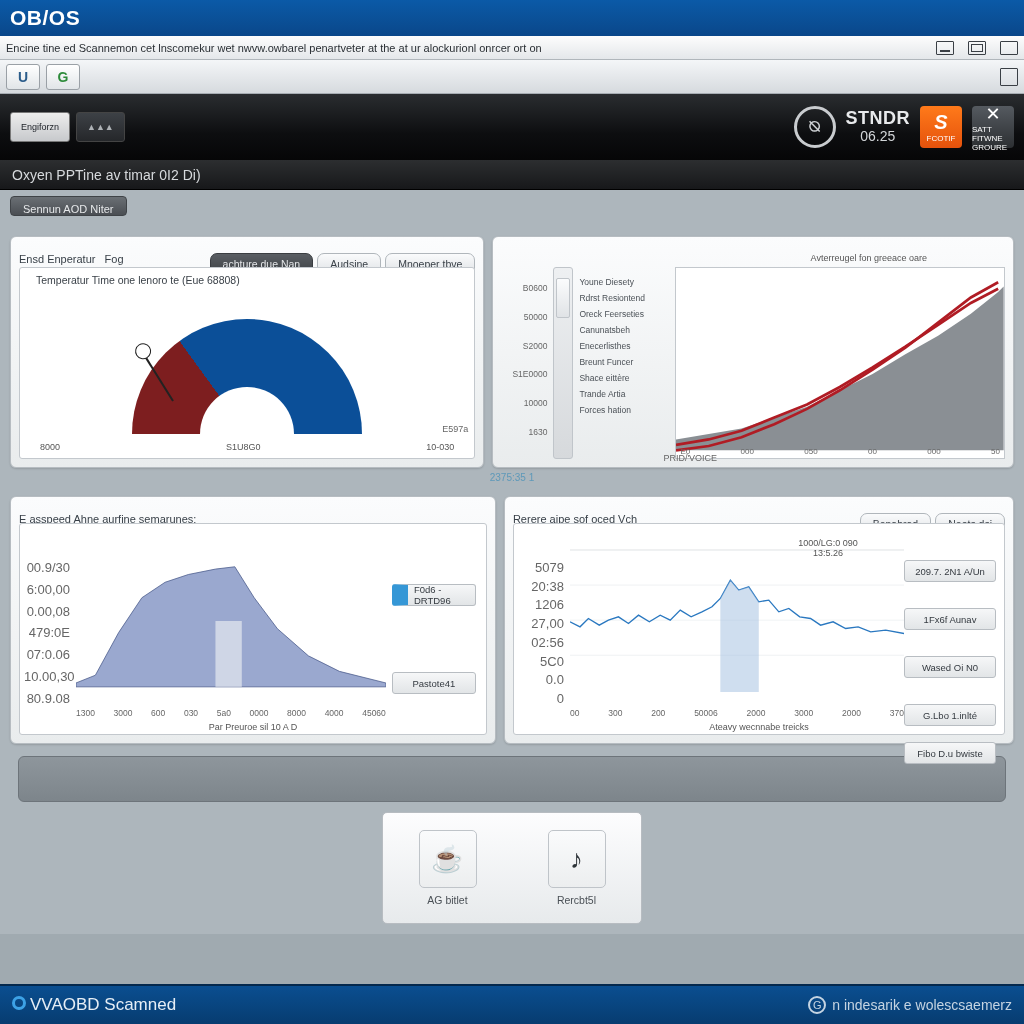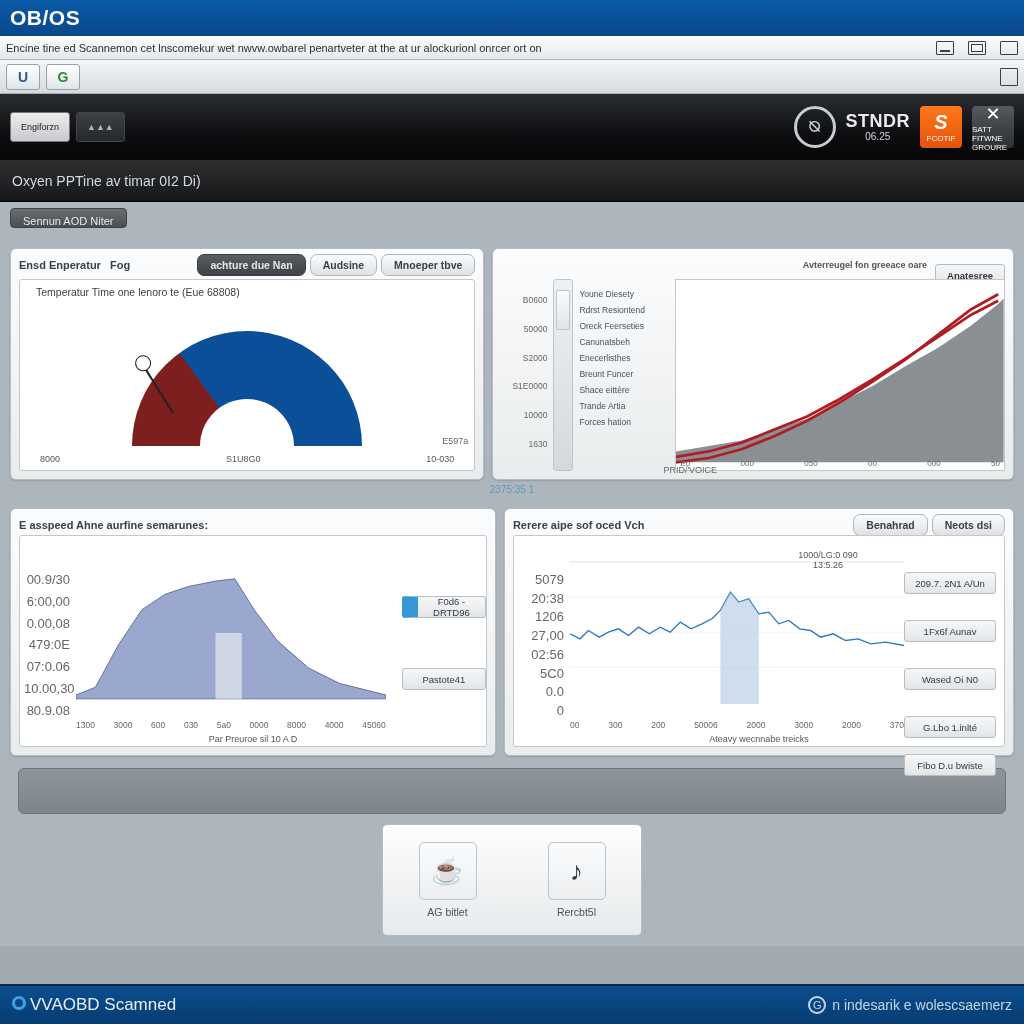--- a/index.html
+++ b/index.html
@@ -24,38 +24,38 @@
 
   
   .blackbar{height:66px;background:linear-gradient(#2a2d30,#0d0e10 60%,#060607);display:flex;align-items:center;justify-content:space-between;padding:0 10px;color:#eaecef;}
   .blackbar-left{display:flex;gap:6px;}
   .bbtn{height:30px;padding:0 10px;border-radius:3px;background:linear-gradient(#ededed,#c7c9cc);border:1px solid #777;font-size:9px;color:#20242a;display:flex;align-items:center;}
   .bbtn.dark{background:linear-gradient(#3d4146,#25272a);color:#aeb2b6;border-color:#444;}
   .blackbar-right{display:flex;align-items:center;gap:10px;}
   .sealicon{width:42px;height:42px;border-radius:50%;border:3px solid #c9cccf;display:flex;align-items:center;justify-content:center;font-size:17px;font-weight:700;color:#cdd0d3;}
   .stndr{text-align:center;line-height:1.1;}
   .stndr .top{font-size:18px;font-weight:700;color:#e8eaec;letter-spacing:.5px;}
-  .stndr .bot{font-size:10px;color:#d3d6d9;}
+  .stndr .bot{font-size:14px;color:#d3d6d9;}
   .sqicon{width:42px;height:42px;border-radius:4px;display:flex;flex-direction:column;align-items:center;justify-content:center;font-size:8px;color:#fff;}
   .sqicon.s{background:linear-gradient(#ff7a1a,#e5520c);}
   .sqicon.s span:first-child{font-size:20px;font-weight:700;font-style:italic;}
   .sqicon.x{background:linear-gradient(#555a60,#2c2f32);}
   .sqicon.x span:first-child{font-size:18px;}
 
-  .subblack{height:42px;background:linear-gradient(#2c2e30,#17181a);color:#d6d9dc;font-size:14px;display:flex;align-items:center;padding:0 12px;border-bottom:1px solid #000;}
+  .subblack{height:30px;background:linear-gradient(#2c2e30,#17181a);color:#d6d9dc;font-size:14px;display:flex;align-items:center;padding:0 12px;border-bottom:1px solid #000;}
 
   
   .chiprow{height:40px;background:#adb6bc;padding:6px 10px;}
   .chip{display:inline-block;height:20px;padding:0 12px;border-radius:4px;background:linear-gradient(#6a6f74,#4a4e53);color:#e6e8ea;font-size:11px;border:1px solid #3f4347;line-height:24px;}
 
   
   .main{padding:6px 10px 10px;background:#adb6bc;}
 
   .panel{background:linear-gradient(#fbfcfd,#e9eced);border:1px solid #b6bcc1;border-radius:6px;box-shadow:0 1px 2px rgba(0,0,0,.15);}
-  .panel-hdr{height:28px;display:flex;align-items:center;justify-content:space-between;padding:16px 8px;font-size:11px;color:#384048;font-weight:bold;}
+  .panel-hdr{height:28px;display:flex;align-items:flex-start;justify-content:space-between;padding:16px 8px;font-size:11px;color:#384048;}
   .tabs{display:flex;gap:4px;}
   .tab{height:22px;padding:0 12px;font-size:10.5px;border-radius:7px;background:linear-gradient(#fafbfc,#dfe2e5);border:1px solid #b0b6bb;color:#3a4148;display:flex;align-items:center;}
   .tab.dark{background:linear-gradient(#5a5e63,#3e4246);color:#e4e6e8;border-color:#3a3d41;}
   .pill{min-width:70px;height:22px;border-radius:3px;background:linear-gradient(#f6f7f8,#e2e5e7);border:1px solid #b8bdc2;font-size:9.5px;color:#343a40;display:flex;align-items:center;justify-content:center;padding:0 6px;margin-top:20px;}
 
   .toprow{display:flex;gap:8px;height:232px;}
   .toprow .panel{flex:1;position:relative;}
   .plotframe{position:absolute;inset:30px 8px 8px 8px;border:1px solid #c3c8cd;border-radius:3px;background:#fff;}
   .plottitle{position:absolute;top:34px;left:16px;font-size:10.5px;color:#3a4148;}
   .gauge{position:absolute;left:50%;bottom:24px;transform:translateX(-50%);width:230px;height:115px;overflow:hidden;}
@@ -244,21 +244,21 @@
             <span>0.00,08</span>
             <span>479:0E</span>
             <span>07:0.06</span>
             <span>10.00,30</span>
             <span>80.9.08</span>
         </div>
         <svg viewBox="0 0 400 170" style="left:56px;top:10px;right:100px;bottom:26px;width:calc(100% - 156px);height:calc(100% - 36px);">
           <polygon points="0,165 25,155 55,100 85,55 115,35 145,25 180,18 205,15 230,55 260,95 300,130 340,150 400,165 400,170 0,170" fill="#9aa8cf" stroke="#4a5a8a" stroke-width="1"></polygon>
           <rect x="180" y="85" width="34" height="85" fill="#e6e9ef" opacity=".7"></rect>
         </svg>
-        <div style="position:absolute;right:0;top:40px;width:84px;display:flex;flex-direction:column;gap:30px;text-align:center;">
+        <div style="position:absolute;right:10px;top:40px;width:84px;display:flex;flex-direction:column;gap:46px;">
           <div class="pill" style="border-left:16px solid #3597d6;">F0d6 - DRTD96</div>
           <div class="pill">Pastote41</div>
         </div>
         <div class="xaxis" style="right:100px;">
           <span>1300</span>
             <span>3000</span>
             <span>600</span>
             <span>030</span>
             <span>5a0</span>
             <span>0000</span>

